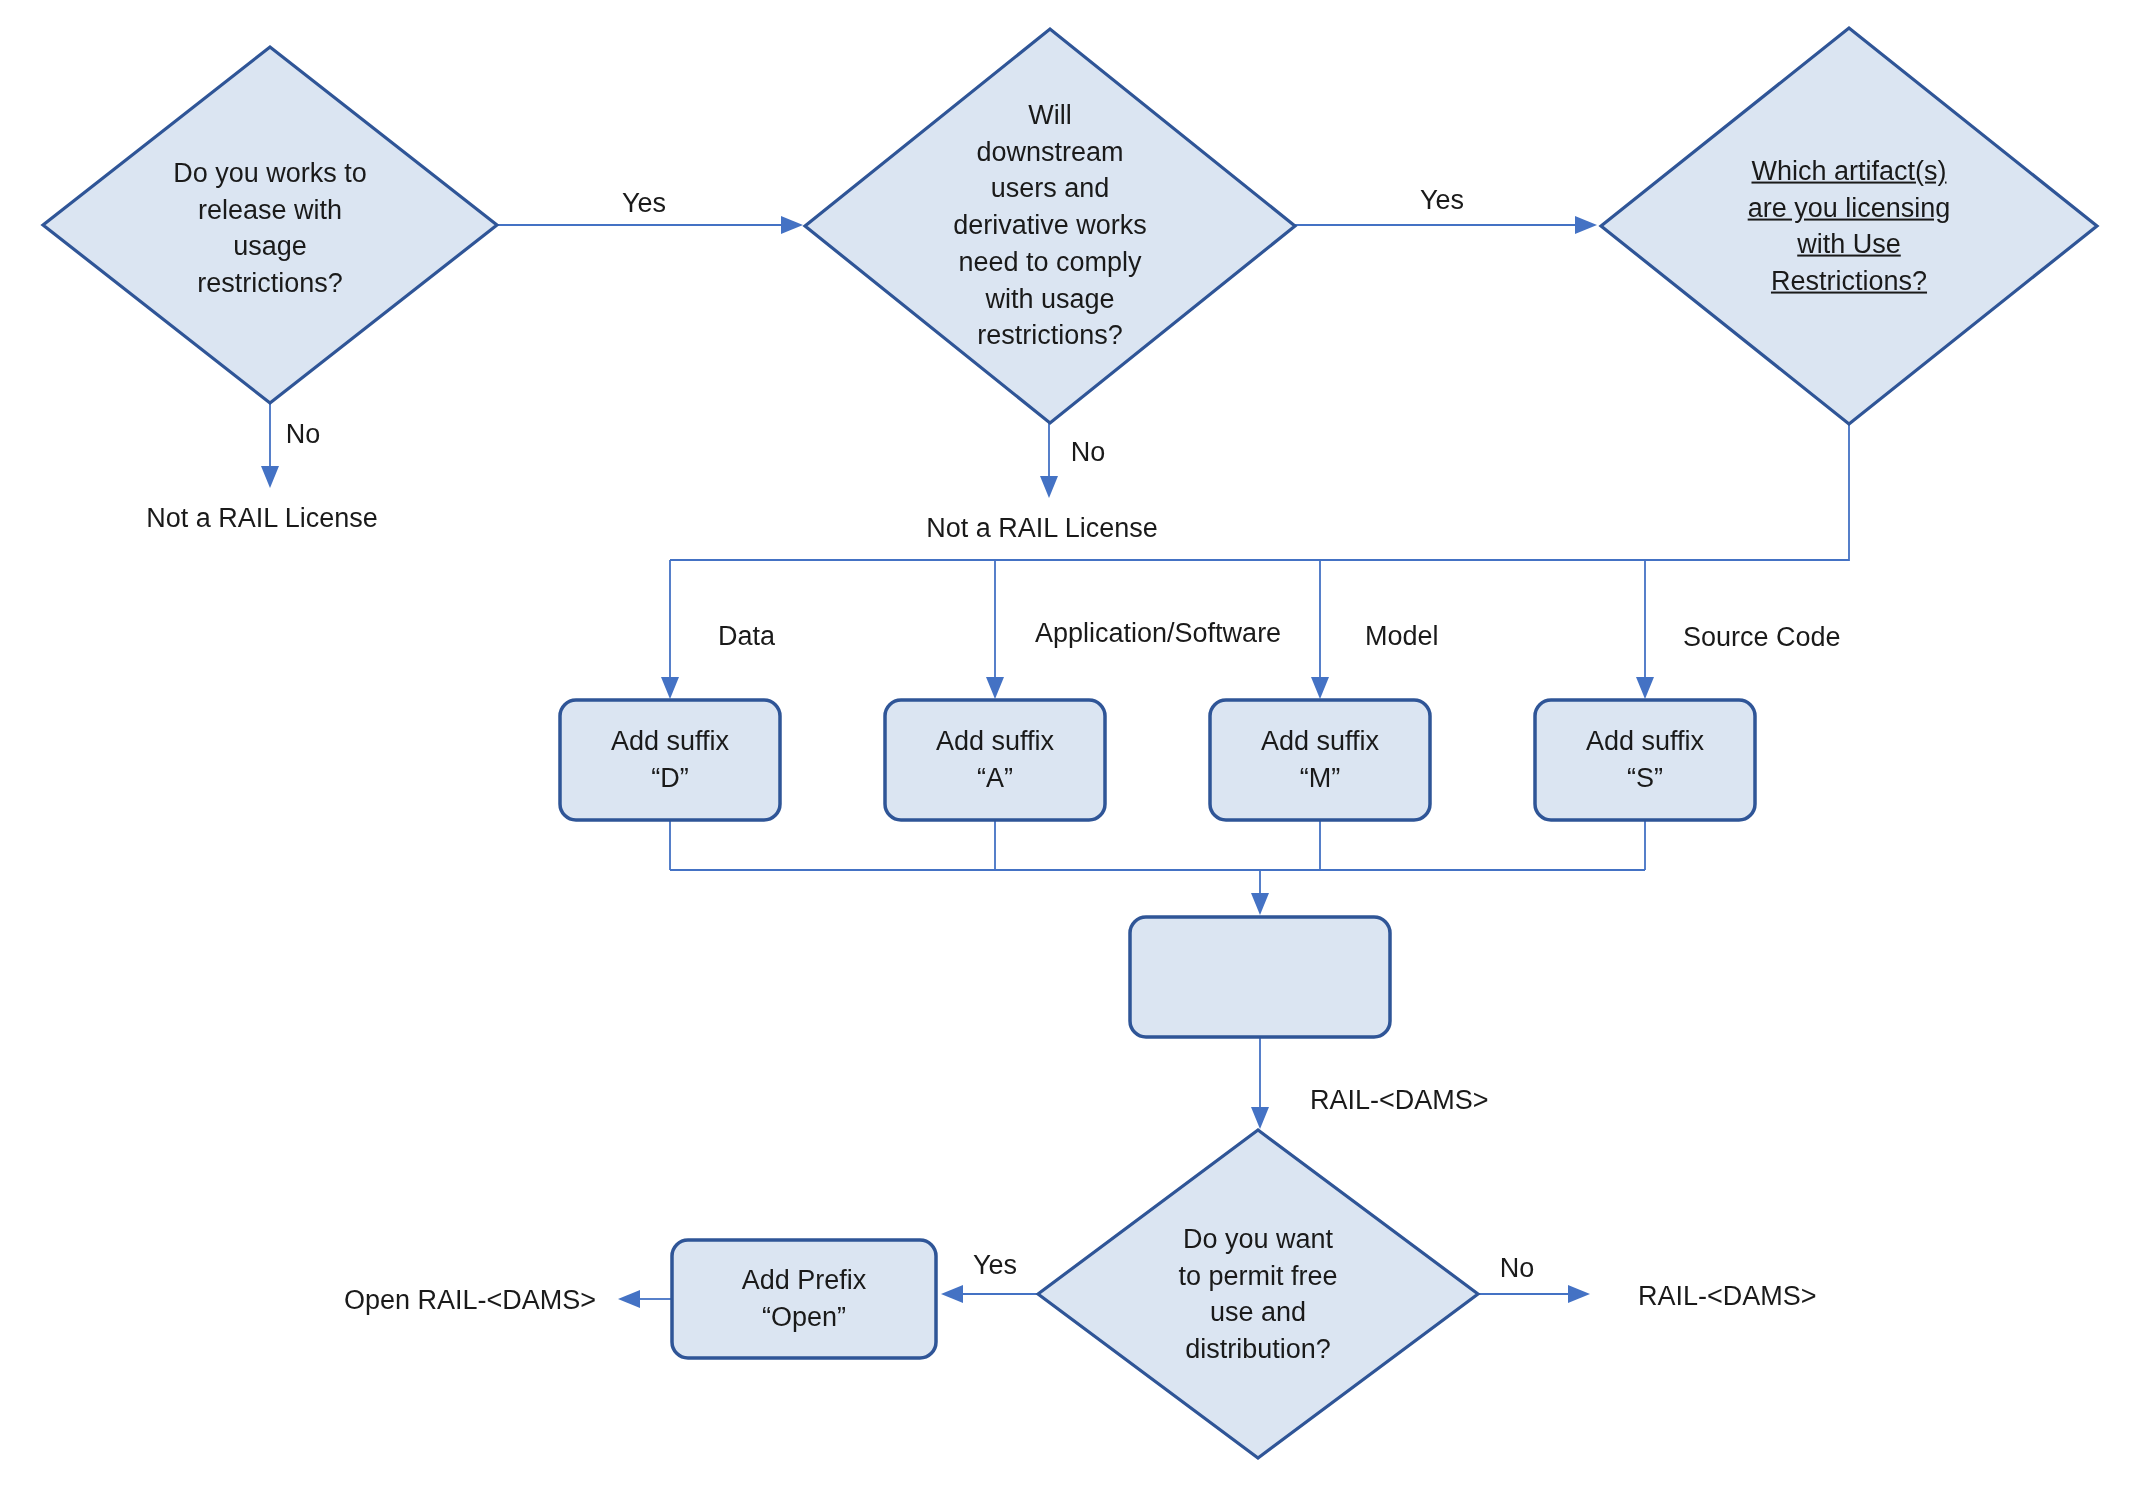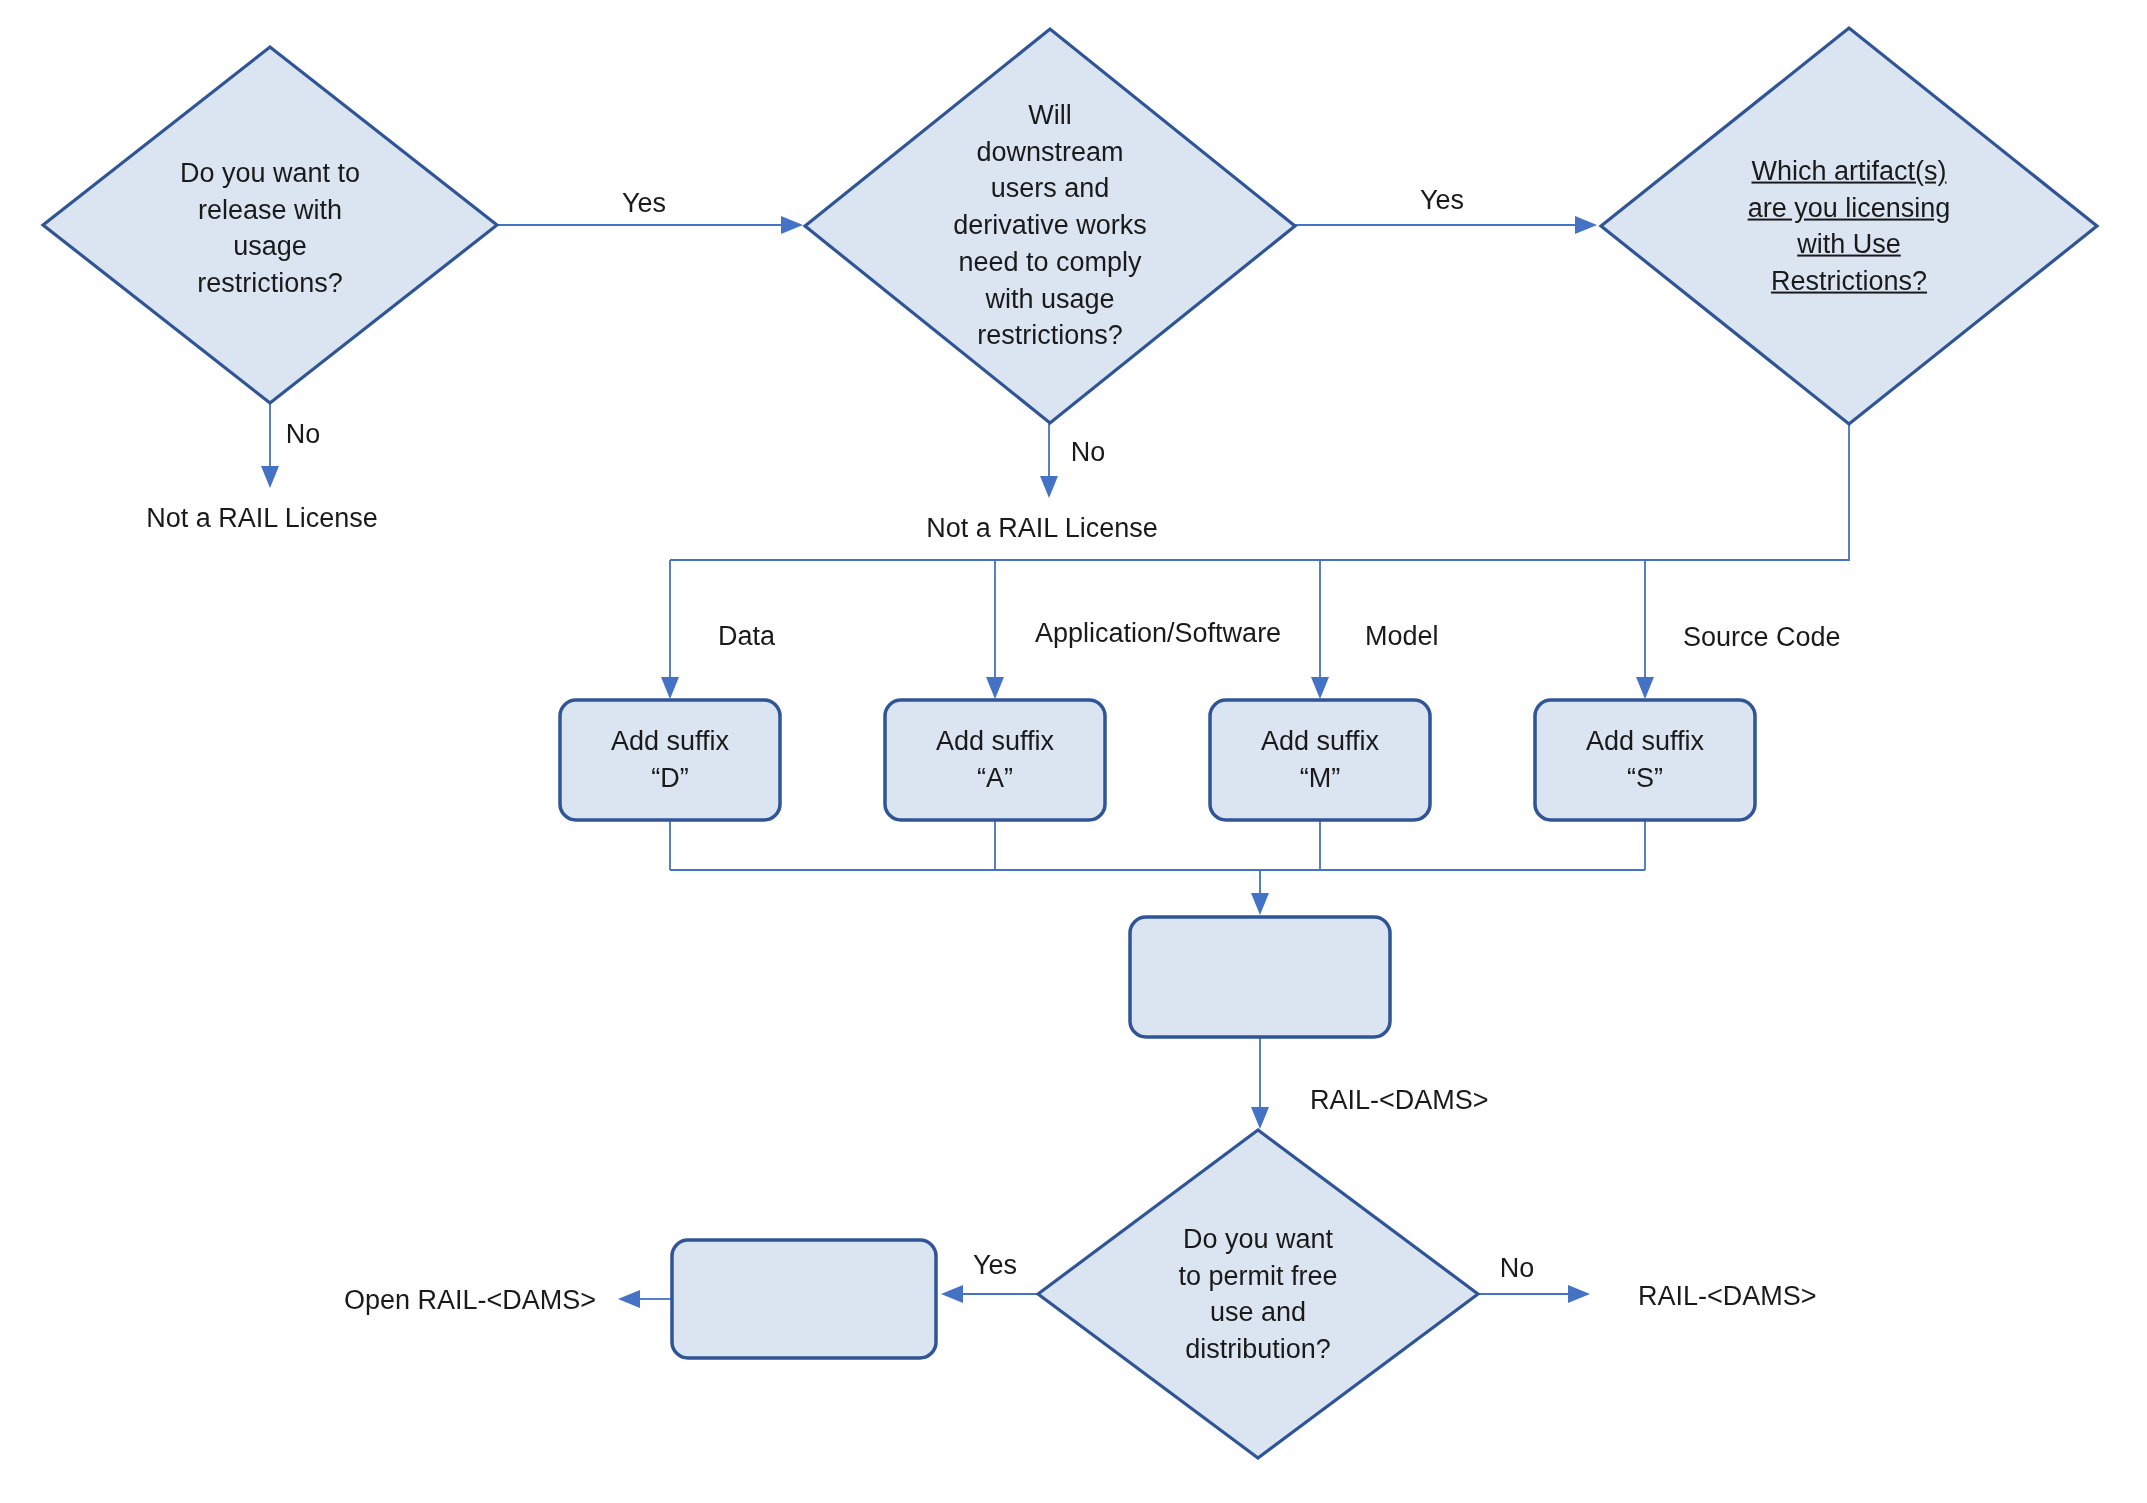--- a/index.html
+++ b/index.html
@@ -92,21 +92,21 @@
     <polygon class="shape diamond" points="1038,1294 1258,1130 1478,1294 1258,1458"></polygon>
 
     <rect class="shape proc" x="560" y="700" width="220" height="120" rx="16"></rect>
     <rect class="shape proc" x="885" y="700" width="220" height="120" rx="16"></rect>
     <rect class="shape proc" x="1210" y="700" width="220" height="120" rx="16"></rect>
     <rect class="shape proc" x="1535" y="700" width="220" height="120" rx="16"></rect>
     <rect class="shape proc" x="1130" y="917" width="260" height="120" rx="16"></rect>
     <rect class="shape proc" x="672" y="1240" width="264" height="118" rx="16"></rect>
   </svg>
 
-  <div class="lbl" style="left:270px;top:228px;width:260px;">Do you want to
+  <div class="lbl" style="left:270px;top:228px;width:260px;">Do you works to
 release with
 usage
 restrictions?</div>
   <div class="lbl" style="left:1050px;top:226px;width:300px;">Will
 downstream
 users and
 derivative works
 need to comply
 with usage
 restrictions?</div>
@@ -120,20 +120,22 @@
 distribution?</div>
 
   <div class="lbl" style="left:670px;top:760px;width:200px;">Add suffix
 “D”</div>
   <div class="lbl" style="left:995px;top:760px;width:200px;">Add suffix
 “A”</div>
   <div class="lbl" style="left:1320px;top:760px;width:200px;">Add suffix
 “M”</div>
   <div class="lbl" style="left:1645px;top:760px;width:200px;">Add suffix
 “S”</div>
+  <div class="lbl" style="left:804px;top:1299px;width:240px;">Add Prefix
+“Open”</div>
 
   <div class="lbl" style="left:644px;top:203px;">Yes</div>
   <div class="lbl" style="left:1442px;top:200px;">Yes</div>
   <div class="lbl" style="left:995px;top:1265px;">Yes</div>
   <div class="lbl" style="left:303px;top:434px;">No</div>
   <div class="lbl" style="left:1088px;top:452px;">No</div>
   <div class="lbl" style="left:1517px;top:1268px;">No</div>
 
   <div class="lbl left" style="left:690px;top:636px;">Data</div>
   <div class="lbl left" style="left:1007px;top:633px;">Application/Software</div>

